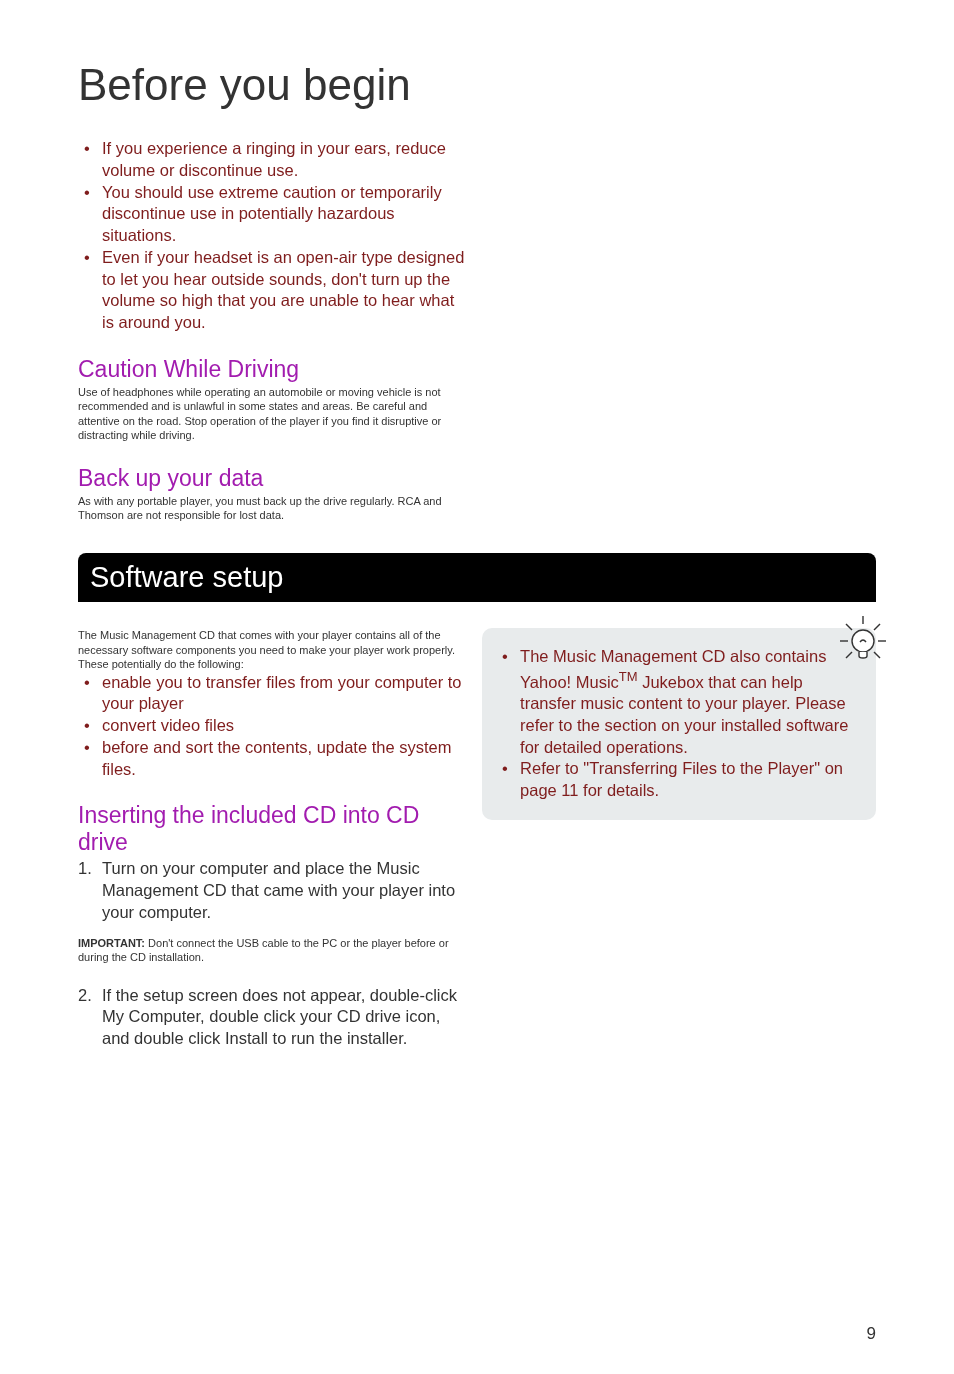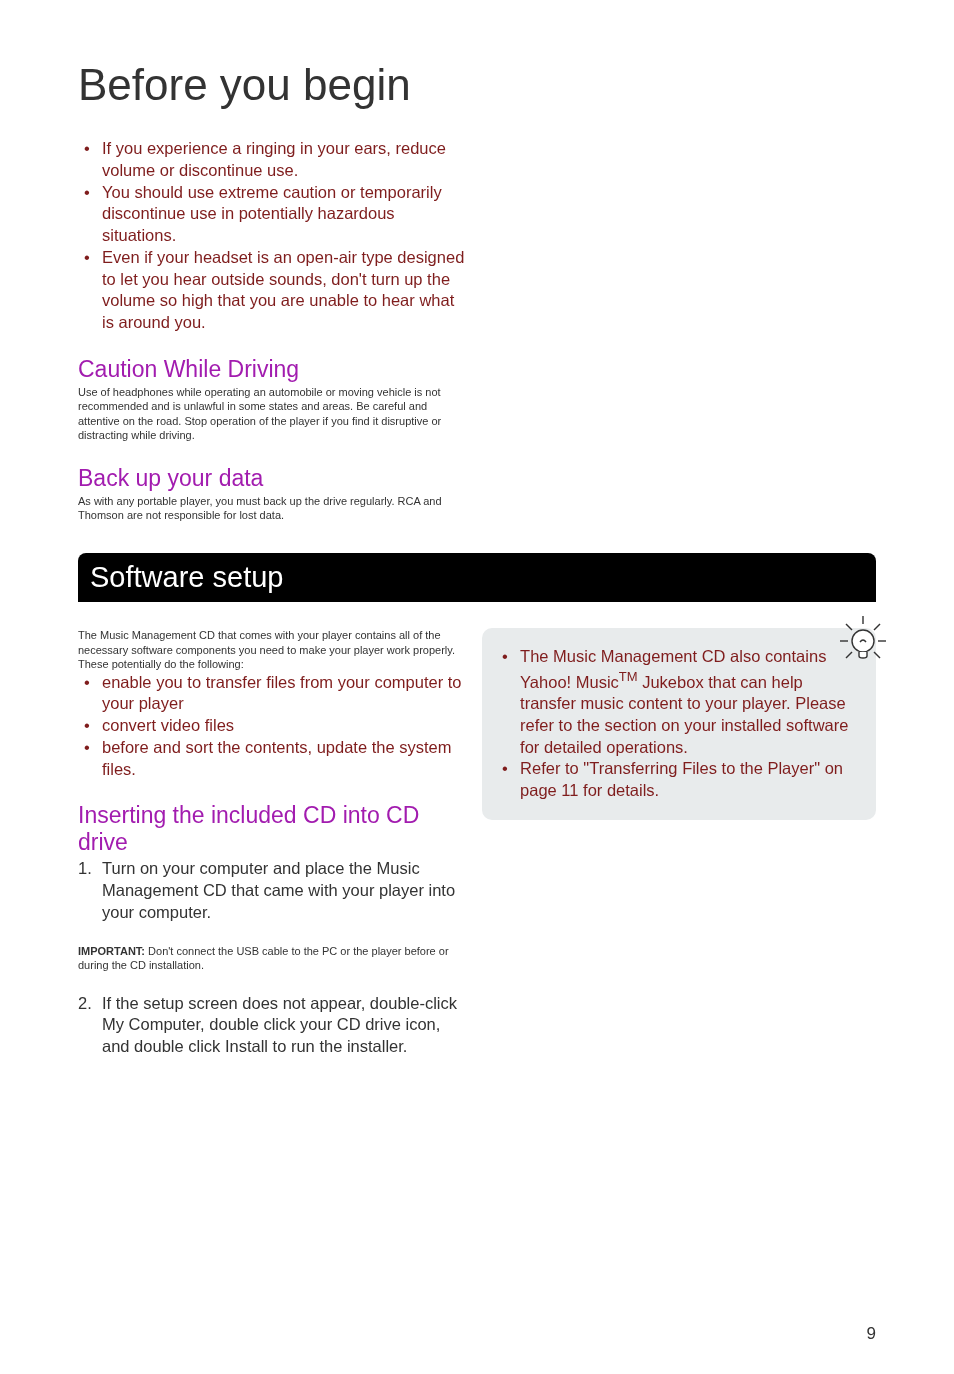--- a/index.html
+++ b/index.html
@@ -159,21 +159,21 @@
     </ul>
 
     <h2 class="subheading">Inserting the included CD into CD drive</h2>
     <ol class="num-list">
       <li>
         <span class="num">1.</span>
         <span>Turn on your computer and place the Music Management CD that came with your player into your computer.</span>
       </li>
     </ol>
 
-    <p class="body-text" style="margin-top:20px;">
+    <p class="body-text" style="margin-top:12px;">
       <span class="important-label">IMPORTANT:</span><span> Don't connect the USB cable to the PC or the player before or during the CD installation.</span>
     </p>
 
     <ol class="num-list" style="margin-top:20px;">
       <li>
         <span class="num">2.</span>
         <span>If the setup screen does not appear, double-click My Computer, double click your CD drive icon, and double click Install to run the installer.</span>
       </li>
     </ol>
   </div>

